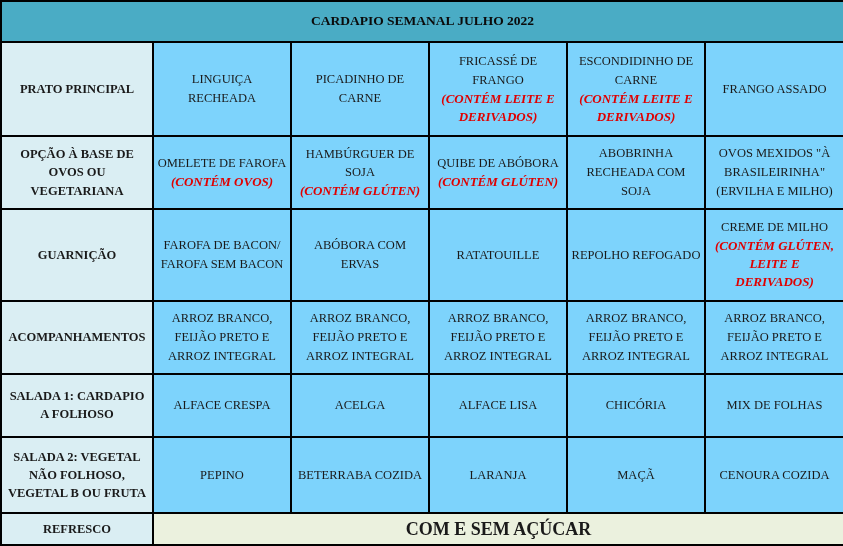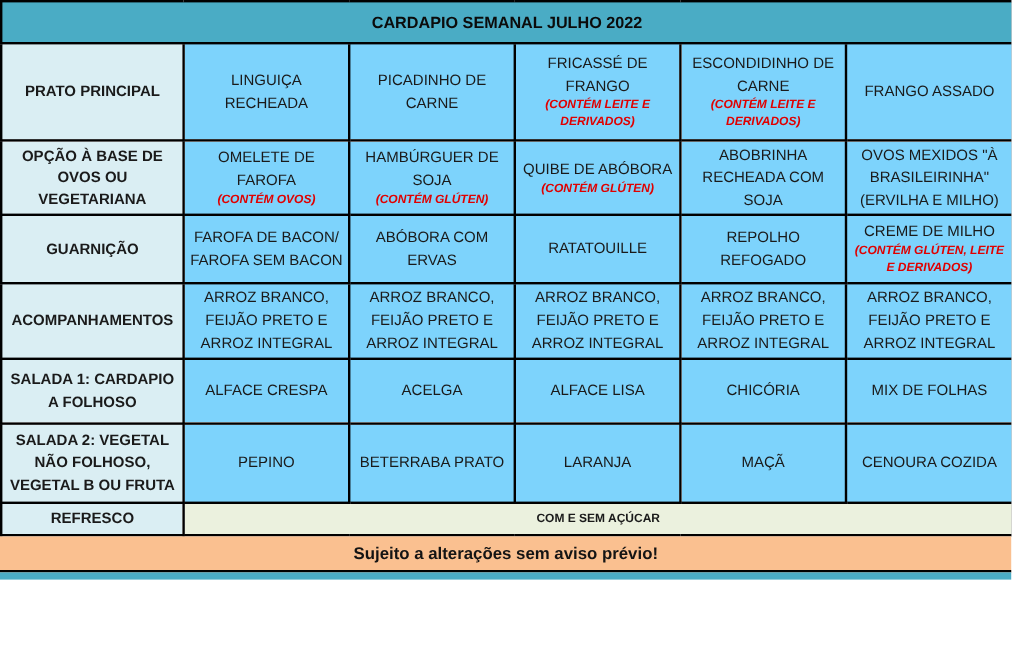--- a/index.html
+++ b/index.html
@@ -2,35 +2,35 @@
 <html style="--teal: #4AACC5; --light-blue: #DAEEF3; --light-green: #EBF1DE; --orange: #FAC090; --allergen-red: #E00000; --border: #000000;"><head>
 <meta charset="utf-8">
 <style>
   :root{
     --teal:#4AACC5; --light-blue:#DAEEF3; --light-green:#EBF1DE;
     --orange:#FAC090; --allergen-red:#E00000; --border:#000000; --ink:#1A1A1A;
   }
   html,body{margin:0;padding:0;background:#fff;}
   .sheet{
     width:843px;height:546px;overflow:hidden;background:#fff;
-    font-family:Liberation Sans, sans-serif;color:var(--ink);
-    display:flex;flex-direction:column;
+    font-family:Liberation Serif, serif;color:var(--ink);
+    display:flex;flex-direction:row;
   }
   table{border-collapse:collapse;table-layout:fixed;width:843px;}
   td,th{border:2px solid var(--border);text-align:center;vertical-align:middle;padding:2px 3px;overflow:hidden;}
   tr.title-row td{background:var(--teal);font-weight:bold;font-size:13.5px;height:29px;color:#0b0b0b;}
   tr.header-row th{background:var(--light-blue);font-weight:bold;font-size:12.5px;height:31px;}
   th.row-label{background:var(--light-blue);font-weight:bold;font-size:12.5px;line-height:1.45;}
   td.menu-cell{background:#7dd3fc;}
   .dish{font-size:12.5px;line-height:1.5;color:var(--ink);}
-  .note{font-size:10px;line-height:1.4;font-weight:bold;font-style:italic;color:var(--allergen-red);}
+  .note{font-size:13px;line-height:1.4;font-weight:bold;font-style:italic;color:var(--allergen-red);}
   tr.row-0{height:81px;} tr.row-1{height:47px;} tr.row-2{height:57px;}
   tr.row-3{height:61px;} tr.row-4{height:54px;} tr.row-5{height:66px;}
   tr.refresco-row{height:27px;}
-  tr.refresco-row td{background:var(--light-green);font-weight:bold;font-size:10px;}
+  tr.refresco-row td{background:var(--light-green);font-weight:bold;font-size:18px;}
   .footer{
     height:28px;background:var(--orange);border-bottom:2px solid var(--border);
     display:flex;align-items:center;justify-content:center;
     font-weight:bold;font-size:14px;color:#141414;
   }
   .teal-strip{height:6px;background:var(--teal);}
 </style>
 </head>
 <body>
 
@@ -143,21 +143,21 @@
           <td class="menu-cell">
             <div class="dish">MIX DE FOLHAS</div>
           </td>
         </tr>
         <tr class="row-5">
           <th class="row-label">SALADA 2: VEGETAL NÃO FOLHOSO, VEGETAL B OU FRUTA</th>
           <td class="menu-cell">
             <div class="dish">PEPINO</div>
           </td>
           <td class="menu-cell">
-            <div class="dish">BETERRABA PRATO</div>
+            <div class="dish">BETERRABA COZIDA</div>
           </td>
           <td class="menu-cell">
             <div class="dish">LARANJA</div>
           </td>
           <td class="menu-cell">
             <div class="dish">MAÇÃ</div>
           </td>
           <td class="menu-cell">
             <div class="dish">CENOURA COZIDA</div>
           </td>

